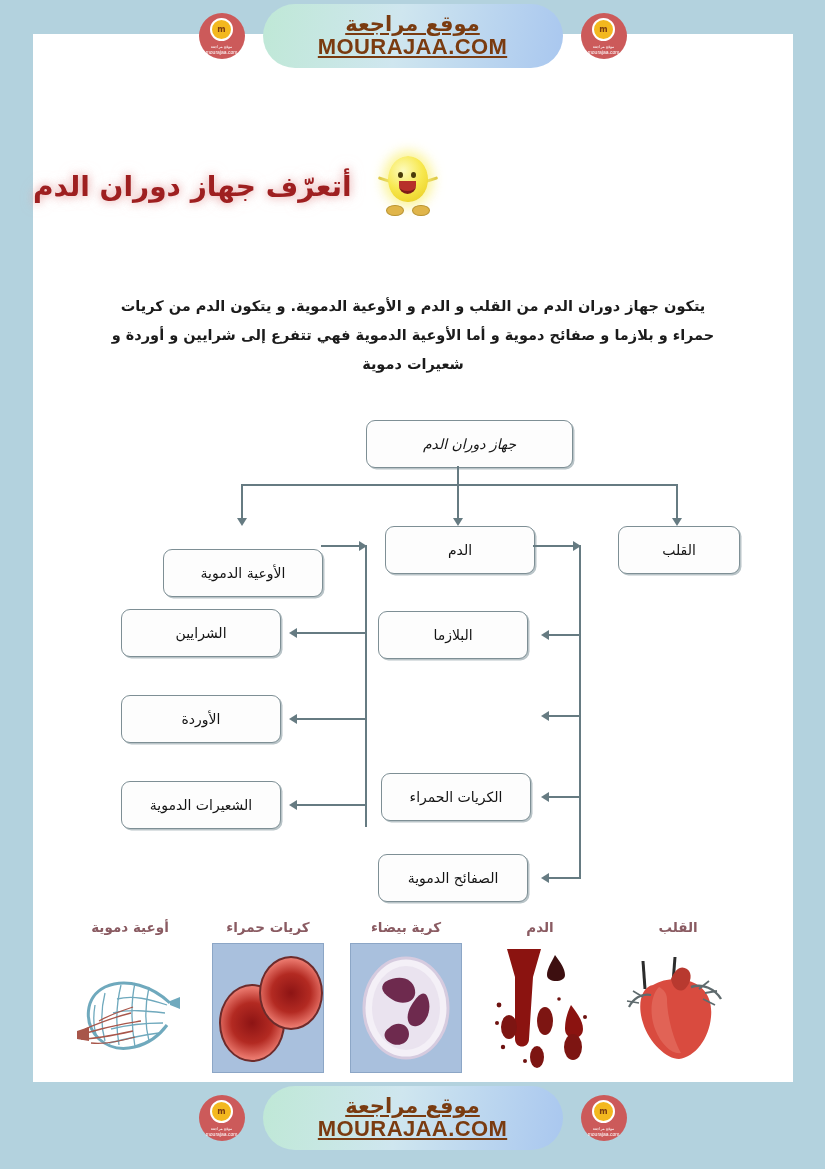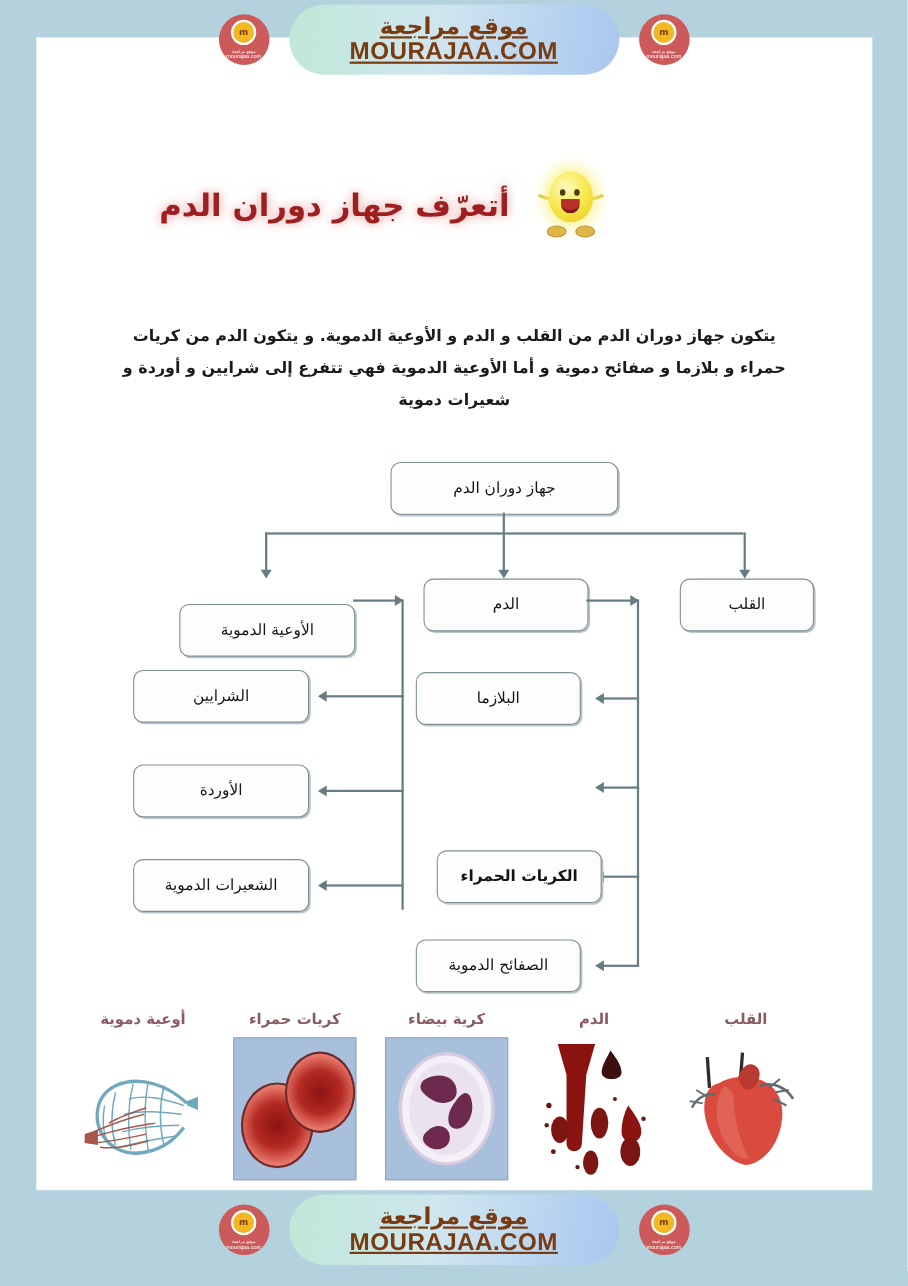--- a/index.html
+++ b/index.html
@@ -55,22 +55,22 @@
   
   .sheet{
     position:absolute;left:33px;top:34px;
     width:760px;height:1048px;
     background:#ffffff;
     z-index:10;
   }
 
   
   .title-row{
-    position:absolute;top:120px;left:13px;width:600px;
-    display:flex;align-items:center;justify-content:center;gap:28px;
+    position:absolute;top:120px;left:0;width:600px;
+    display:flex;align-items:center;justify-content:flex-end;gap:28px;
   }
   .title{
     font-family:"DejaVu Sans", sans-serif;
     font-size:28px;font-weight:bold;color:#9e1f20;
     direction:rtl;white-space:nowrap;
     text-shadow:0 0 8px rgba(230,160,160,.85), 0 0 14px rgba(240,200,200,.6);
   }
   
   .mascot{position:relative;width:56px;height:64px;}
   .mascot .bulb{
@@ -196,21 +196,21 @@
     <div class="title">أتعرّف جهاز دوران الدم</div>
   </div>
 
   <div class="para">
     <div>يتكون جهاز دوران الدم من القلب و الدم و الأوعية الدموية. و يتكون الدم من كريات</div>
     <div>حمراء و بلازما و صفائح دموية و أما الأوعية الدموية فهي تتفرع إلى شرايين و أوردة و شعيرات دموية</div>
   </div>
 
   <div class="chart">
 
-    <div class="node" style="left:322px;top:8px;width:205px;height:46px;">جهاز دوران الدم</div>
+    <div class="node" style="left:333px;top:8px;width:205px;height:46px;font-style:italic;">جهاز دوران الدم</div>
 
     <div class="line vl" style="left:424px;top:54px;height:18px;"></div>
 
     <div class="line hl" style="left:208px;top:72px;width:435px;"></div>
 
     <div class="line vl" style="left:208px;top:72px;height:36px;"></div>
     <div class="arrow down" style="left:204px;top:106px;"></div>
     <div class="line vl" style="left:424px;top:72px;height:36px;"></div>
     <div class="arrow down" style="left:420px;top:106px;"></div>
     <div class="line vl" style="left:643px;top:72px;height:36px;"></div>
@@ -242,21 +242,21 @@
     <div class="line hl" style="left:514px;top:222px;width:34px;"></div>
     <div class="arrow left" style="left:508px;top:218px;"></div>
     <div class="line hl" style="left:514px;top:303px;width:34px;"></div>
     <div class="arrow left" style="left:508px;top:299px;"></div>
     <div class="line hl" style="left:514px;top:384px;width:34px;"></div>
     <div class="arrow left" style="left:508px;top:380px;"></div>
     <div class="line hl" style="left:514px;top:465px;width:34px;"></div>
     <div class="arrow left" style="left:508px;top:461px;"></div>
 
     <div class="node" style="left:345px;top:199px;width:148px;height:46px;">البلازما</div>
-    <div class="node" style="left:364px;top:361px;width:148px;height:46px;font-weight:bold;">الكريات الحمراء</div>
+    <div class="node" style="left:348px;top:361px;width:148px;height:46px;">الكريات الحمراء</div>
     <div class="node" style="left:345px;top:442px;width:148px;height:46px;">الصفائح الدموية</div>
   </div>
 
   <div class="strip">
 
     <div class="cell" style="left:570px;">
       <span class="cap">القلب</span>
       <div class="pic">
         <svg class="heart-pic" viewBox="0 0 110 128">
           <path d="M20 18 L22 46" stroke="#2c2c2c" stroke-width="3" fill="none"></path>

